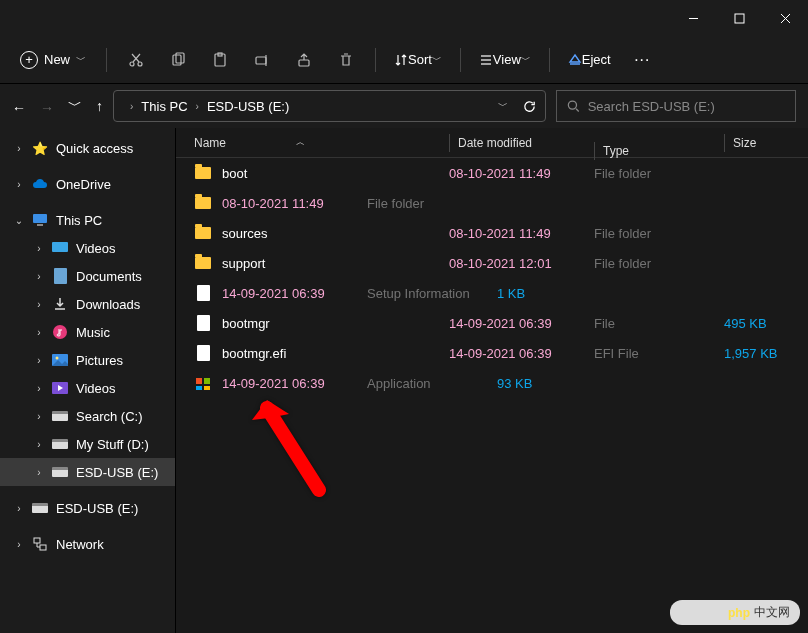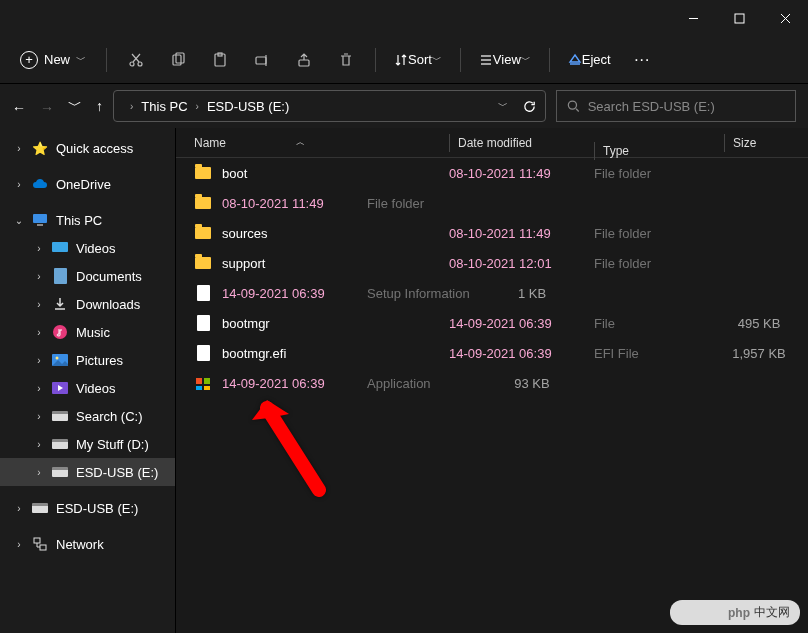--- a/index.html
+++ b/index.html
@@ -49,35 +49,35 @@
 .col-name { width: 255px; display:flex; align-items:center; gap: 70px; }
 .col-date { width: 145px; }
 .col-type { width: 130px; margin-top: 16px; }
 .col-size { width: 70px; text-align: right; }
 .col-border { border-left: 1px solid #444; padding-left: 8px; height: 18px; display:flex; align-items:center; }
 .row { display: flex; align-items: center; height: 30px; padding-left: 18px; color: #fff; font-size: 13px; }
 .row .ico { width: 18px; height: 18px; margin-right: 10px; display:inline-flex; align-items:center; justify-content:center; }
 .row .name { width: 227px; }
 .row .date { width: 145px; color: #f9a8d4; }
 .row .type { width: 130px; color: #737373; }
-.row .size { width: 70px; text-align: center; color: #a3a3a3; }
+.row .size { width: 70px; text-align: left; color: #0ea5e9; }
 
 
 .folder-ico { width: 16px; height: 12px; background: #ffc83d; border-radius: 1px; position: relative; }
 .folder-ico::before { content:''; position:absolute; top:-3px; left:0; width:7px; height:3px; background:#ffc83d; border-radius:1px 1px 0 0; }
 .file-ico { width: 13px; height: 16px; background: #fff; border-radius: 1px; position: relative; }
 .drive-ico { width:16px; height:10px; background:#ddd; border-radius:1px; border-top: 3px solid #888; }
 
 
 .arrow-overlay { position: absolute; left: 249px; top: 400px; pointer-events: none; }
 .arrow-overlay svg { filter: drop-shadow(0 0 2px rgba(0,0,0,0.5)); }
 
 
 .watermark { position: absolute; right: 8px; bottom: 8px; background: rgba(255,255,255,0.85); color: #333; font-size: 12px; padding: 4px 10px; border-radius: 12px; display:flex; align-items:center; gap:4px; }
-.watermark b { color: #737373; padding-left: 48px; }
+.watermark b { color: #fde047; padding-left: 48px; }
 </style>
 </head>
 <body>
 
 <div class="window">
 
   <div class="titlebar">
     <div class="btn">
       <svg width="11" height="11">
           <line x1="1" y1="5.5" x2="10" y2="5.5" stroke-width="1"></line>

